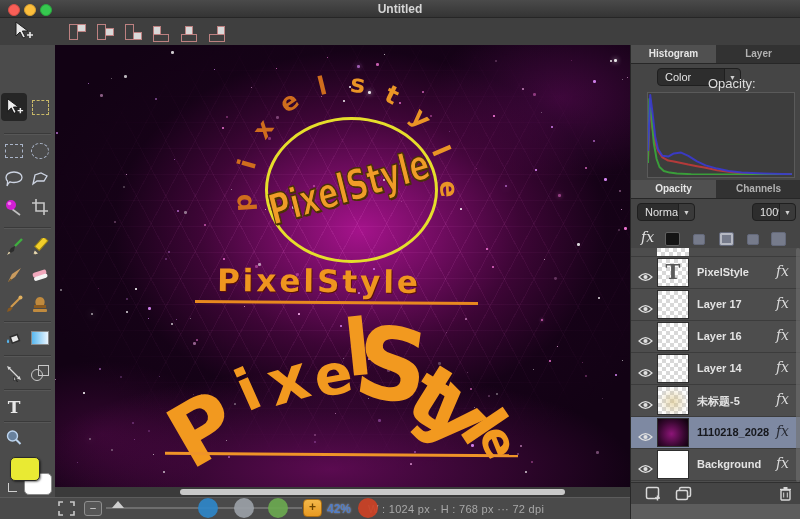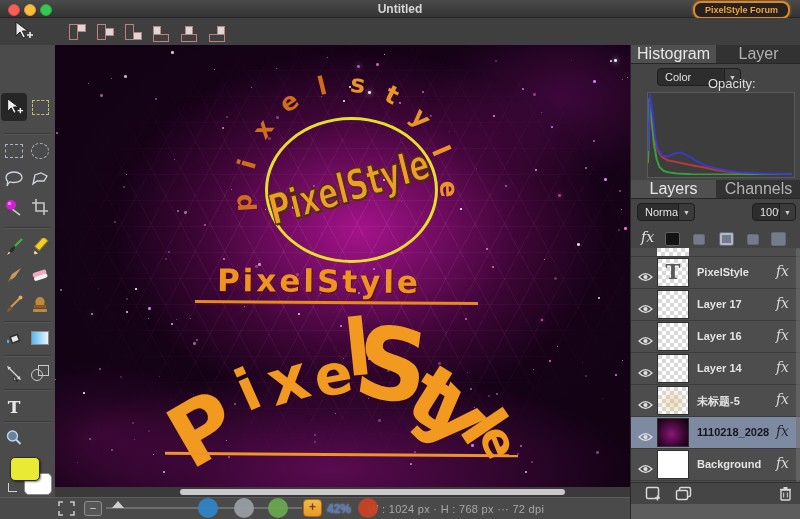--- a/index.html
+++ b/index.html
@@ -79,21 +79,21 @@
   .wdot{position:absolute;width:20px;height:20px;border-radius:50%;opacity:.92;}
 
   
   .wm{position:absolute;left:18px;top:462px;z-index:40;font-style:italic;font-weight:bold;color:#2e6fd0;opacity:.88;white-space:nowrap;}
   .wm .big{font-size:34px;-webkit-text-stroke:1.3px #16386e;letter-spacing:1px;}
   .wm .small{font-size:16px;-webkit-text-stroke:.8px #16386e;}
 
   
   .rpanel{position:absolute;left:630px;top:45px;width:170px;height:474px;background:#454545;border-left:1px solid #282828;}
   .tabbar{position:relative;width:170px;height:18px;background:#323232;border-bottom:1px solid #272727;}
-  .tab{position:absolute;top:0;width:85px;height:18px;font-size:16px;font-weight:normal;color:#b2b2b2;text-align:center;line-height:18px;}
+  .tab{position:absolute;top:0;width:85px;height:18px;font-size:10px;font-weight:bold;color:#b2b2b2;text-align:center;line-height:18px;}
   .tab.active{background:#505050;color:#e6e6e6;}
   .dd{position:absolute;height:18px;background:#2d2d2d;border:1px solid #1f1f1f;border-radius:4px;color:#e2e2e2;font-size:11px;line-height:17px;padding-left:7px;box-sizing:border-box;}
   .dd .arr{position:absolute;right:0;top:0;bottom:0;width:15px;border-left:1px solid #1f1f1f;background:#3a3a3a;border-radius:0 4px 4px 0;color:#cfcfcf;font-size:7px;text-align:center;line-height:17px;}
   .histwell{position:absolute;left:16px;top:47px;width:146px;height:84px;background:#3d3d3d;border:1px solid #5a5a5a;}
   .opq{position:absolute;left:77px;top:31px;font-size:13px;color:#dedede;}
   .fxlbl{position:absolute;left:10px;top:3px;font-family:"DejaVu Serif",serif;font-style:italic;font-size:14px;color:#e2e2e2;}
   .fxsq{position:absolute;top:6px;width:13px;height:12px;border-radius:2px;}
   .fxsq.dark{background:#141414;border:1px solid #606060;}
   .fxsq.slate{background:#7f8598;border:1px solid #6a7084;opacity:.85;}
   .fxsq.ring{box-shadow:inset 0 0 0 2px #c9cdd8;}
@@ -123,21 +123,20 @@
 </head>
 <body>
 
 <div class="app">
 
   <div class="titlebar">
     <span class="tl red"></span>
     <span class="tl yel"></span>
     <span class="tl grn"></span>
     <div class="wtitle">Untitled</div>
-    <div class="forumbtn">PixelStyle Forum</div>
   </div>
 
   <div class="toolbar">
     <div class="tb-pointer">
       <svg width="22" height="20" viewBox="0 0 22 20">
           <path d="M4 1 L4 15 L8 11 L11 17 L13.4 15.8 L10.4 10 L16 10 Z" fill="#e8e8e8" stroke="#1e1e1e" stroke-width="1"></path>
           <path d="M15 14 h6 M18 11 v6" stroke="#e8e8e8" stroke-width="1.6"></path>
         </svg>
     </div>
     <div class="ali" style="left:66px">
@@ -512,21 +511,21 @@
       <span class="arr">▼</span>
     </div>
     <div class="histwell">
       <svg id="histsvg" width="144" height="82" viewBox="0 0 144 82">
           <path d="M0.0 66.0 L2.2 11.6 L4.3 34.0 L7.2 50.0 L10.1 58.0 L14.4 64.4 L20.2 67.6 L25.9 68.4 L33.1 70.0 L40.3 71.6 L49.0 73.2 L57.6 74.8 L69.1 77.2 L80.6 78.8 L93.6 80.4 L115.2 81.2 L144.0 81.2" fill="none" stroke="#c03a3a" stroke-width="2" stroke-linejoin="round" opacity=".9"></path>
           <path d="M0.0 70.0 L1.4 6.0 L3.6 26.0 L5.8 50.0 L8.6 66.0 L11.5 74.0 L15.8 78.0 L21.6 79.6 L28.8 80.4 L43.2 81.2 L144.0 81.6" fill="none" stroke="#3aa83a" stroke-width="2" stroke-linejoin="round" opacity=".9"></path>
           <path d="M0.0 58.0 L2.2 2.0 L4.3 18.0 L7.2 43.6 L10.1 56.4 L14.4 62.8 L20.2 63.6 L25.9 60.4 L33.1 59.6 L40.3 62.8 L49.0 68.4 L57.6 72.4 L69.1 75.6 L80.6 78.0 L93.6 79.6 L115.2 80.4 L144.0 81.2" fill="none" stroke="#3a3ad0" stroke-width="2" stroke-linejoin="round" opacity=".9"></path>
         </svg>
     </div>
     <div class="tabbar" style="position:absolute;left:0;top:135px">
-      <div class="tab active" style="left:0">Layers</div>
+      <div class="tab active" style="left:0">Opacity</div>
       <div class="tab" style="left:85px">Channels</div>
     </div>
     <div class="dd" style="left:6px;top:158px;width:58px">
       <span>Normal</span>
       <span class="arr">▼</span>
     </div>
     <div class="opq">Opacity:</div>
     <div class="dd" style="left:121px;top:158px;width:44px">
       <span>100%</span>
       <span class="arr">▼</span>

